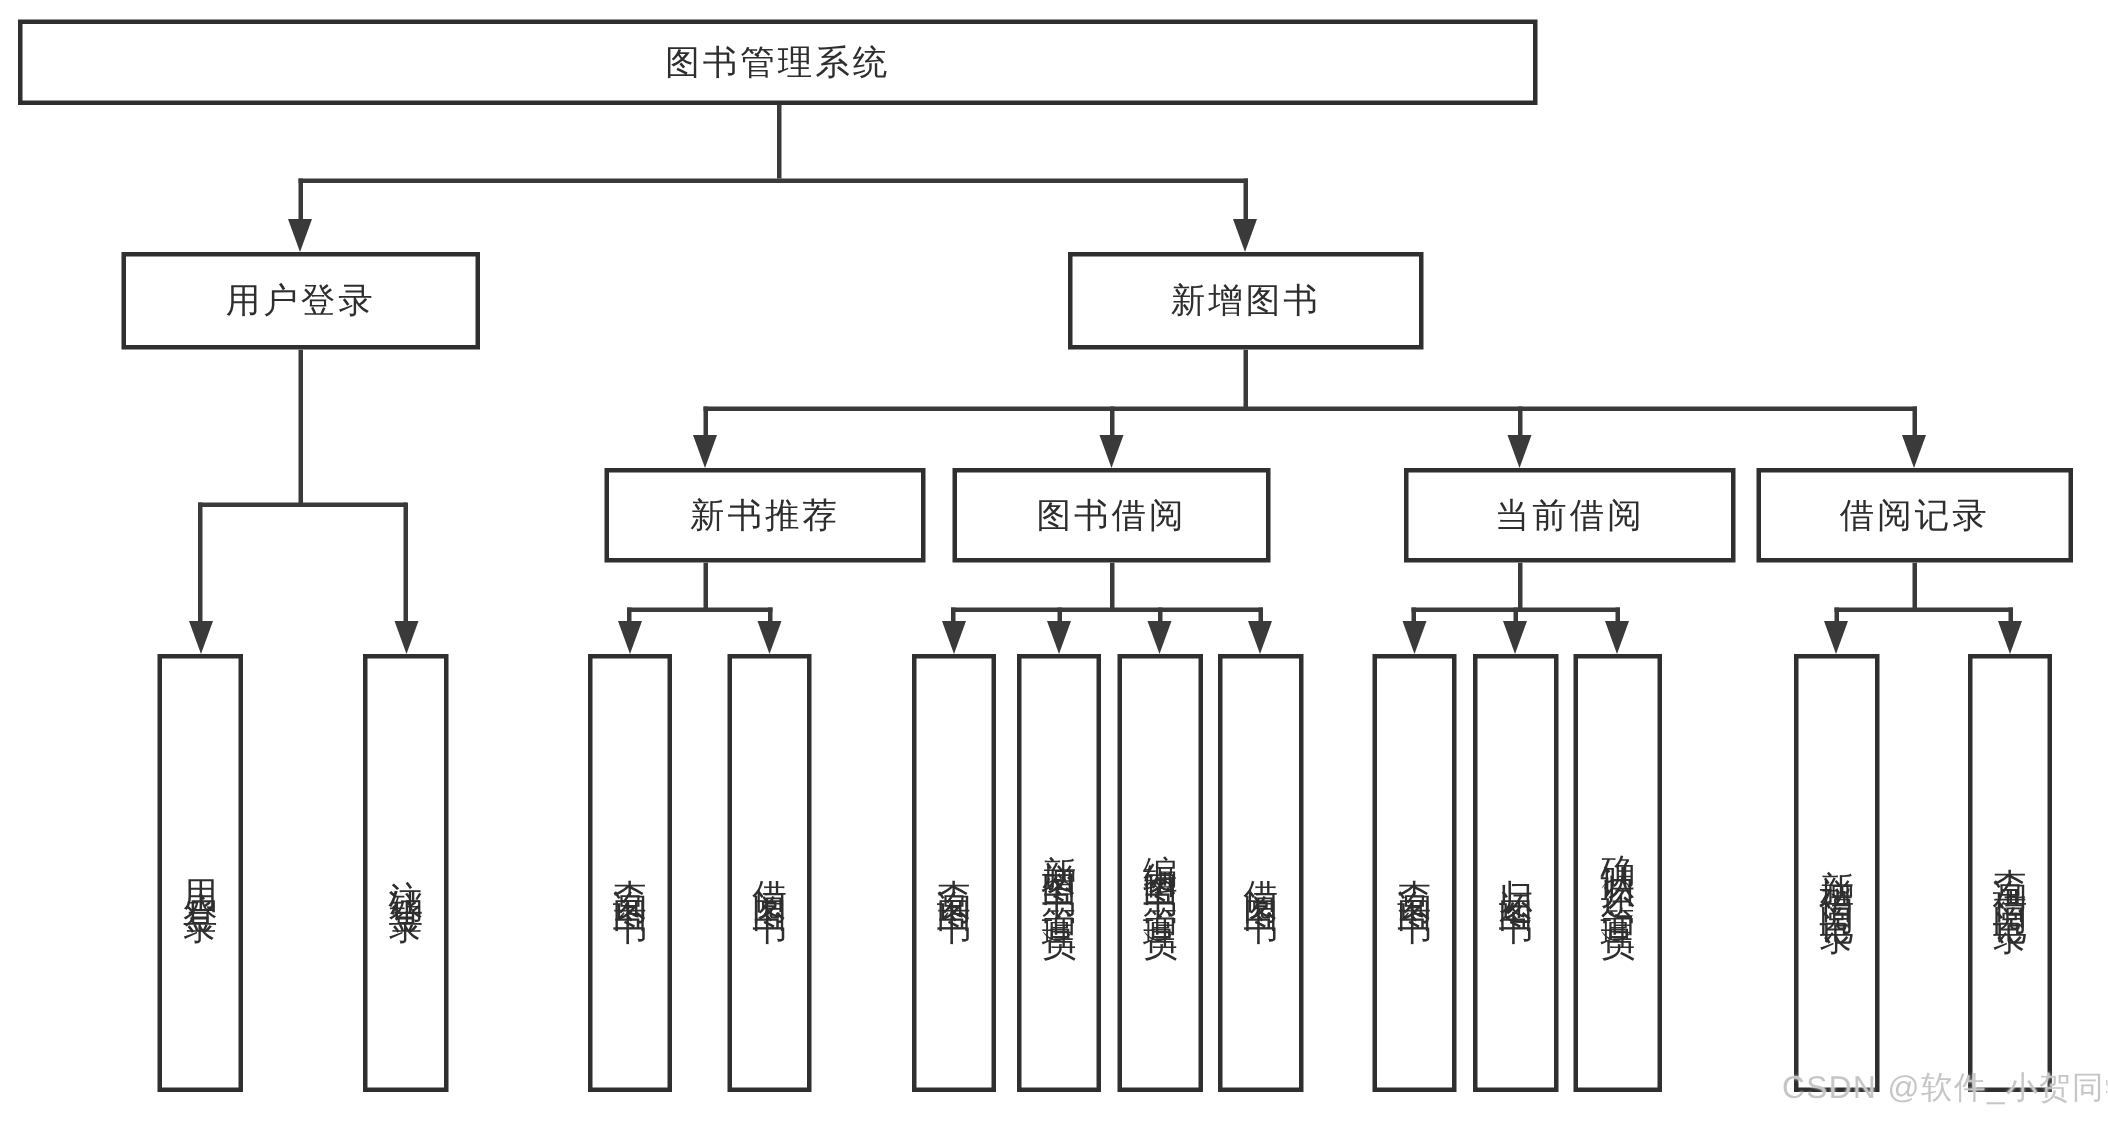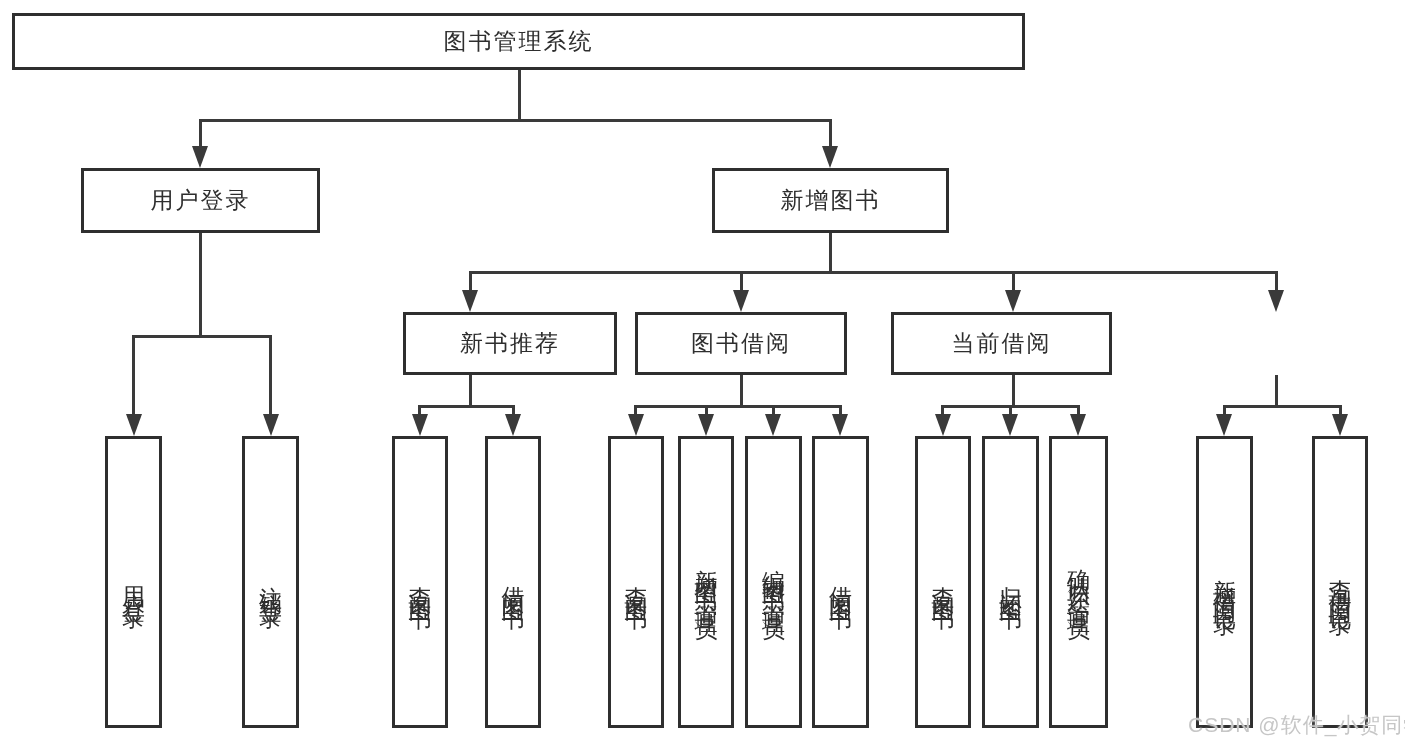--- a/index.html
+++ b/index.html
@@ -113,22 +113,25 @@
   <div class="box" style="left:712px;top:168px;width:237px;height:65px;">
     <span>新增图书</span>
   </div>
 
   <div class="box" style="left:363px;top:312px;width:214px;height:63px;margin-left:40px;">
     <span>新书推荐</span>
   </div>
   <div class="box" style="left:635px;top:312px;width:212px;height:63px;">
     <span>图书借阅</span>
   </div>
-  <div class="box" style="left:891px;top:312px;width:221px;height:63px;text-align:right;">
+  <div class="box" style="left:936px;top:312px;width:221px;height:63px;text-align:right;">
     <span>当前借阅</span>
+  </div>
+  <div class="box" style="left:1171px;top:312px;width:211px;height:63px;">
+    <span>借阅记录</span>
   </div>
 
   <div class="box vbox" style="left:105px;top:436px;width:57px;height:292px;">用户登录</div>
   <div class="box vbox" style="left:242px;top:436px;width:57px;height:292px;">注销登录</div>
 
   <div class="box vbox" style="left:392px;top:436px;width:56px;height:292px;">查询图书</div>
   <div class="box vbox" style="left:485px;top:436px;width:56px;height:292px;">借阅图书</div>
 
   <div class="box vbox" style="left:608px;top:436px;width:56px;height:292px;">查询图书</div>
   <div class="box vbox" style="left:678px;top:436px;width:56px;height:292px;">新增图书（管理员）</div>

